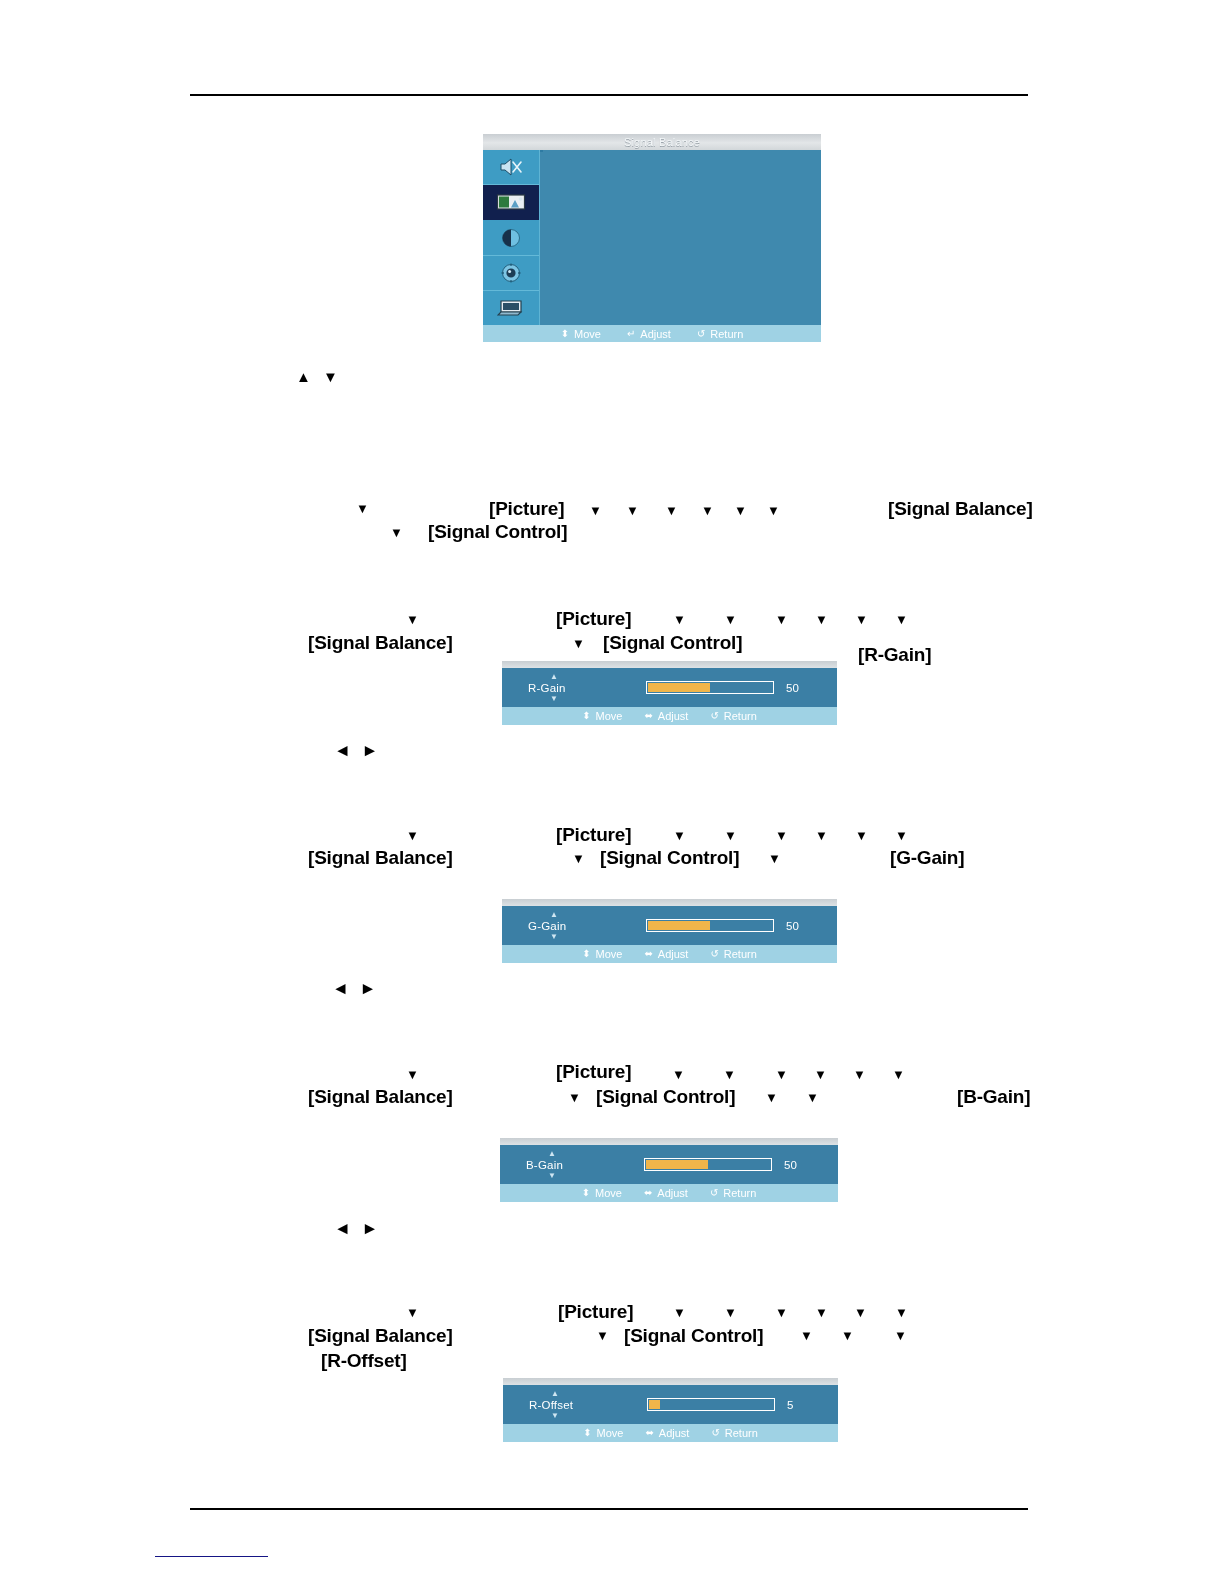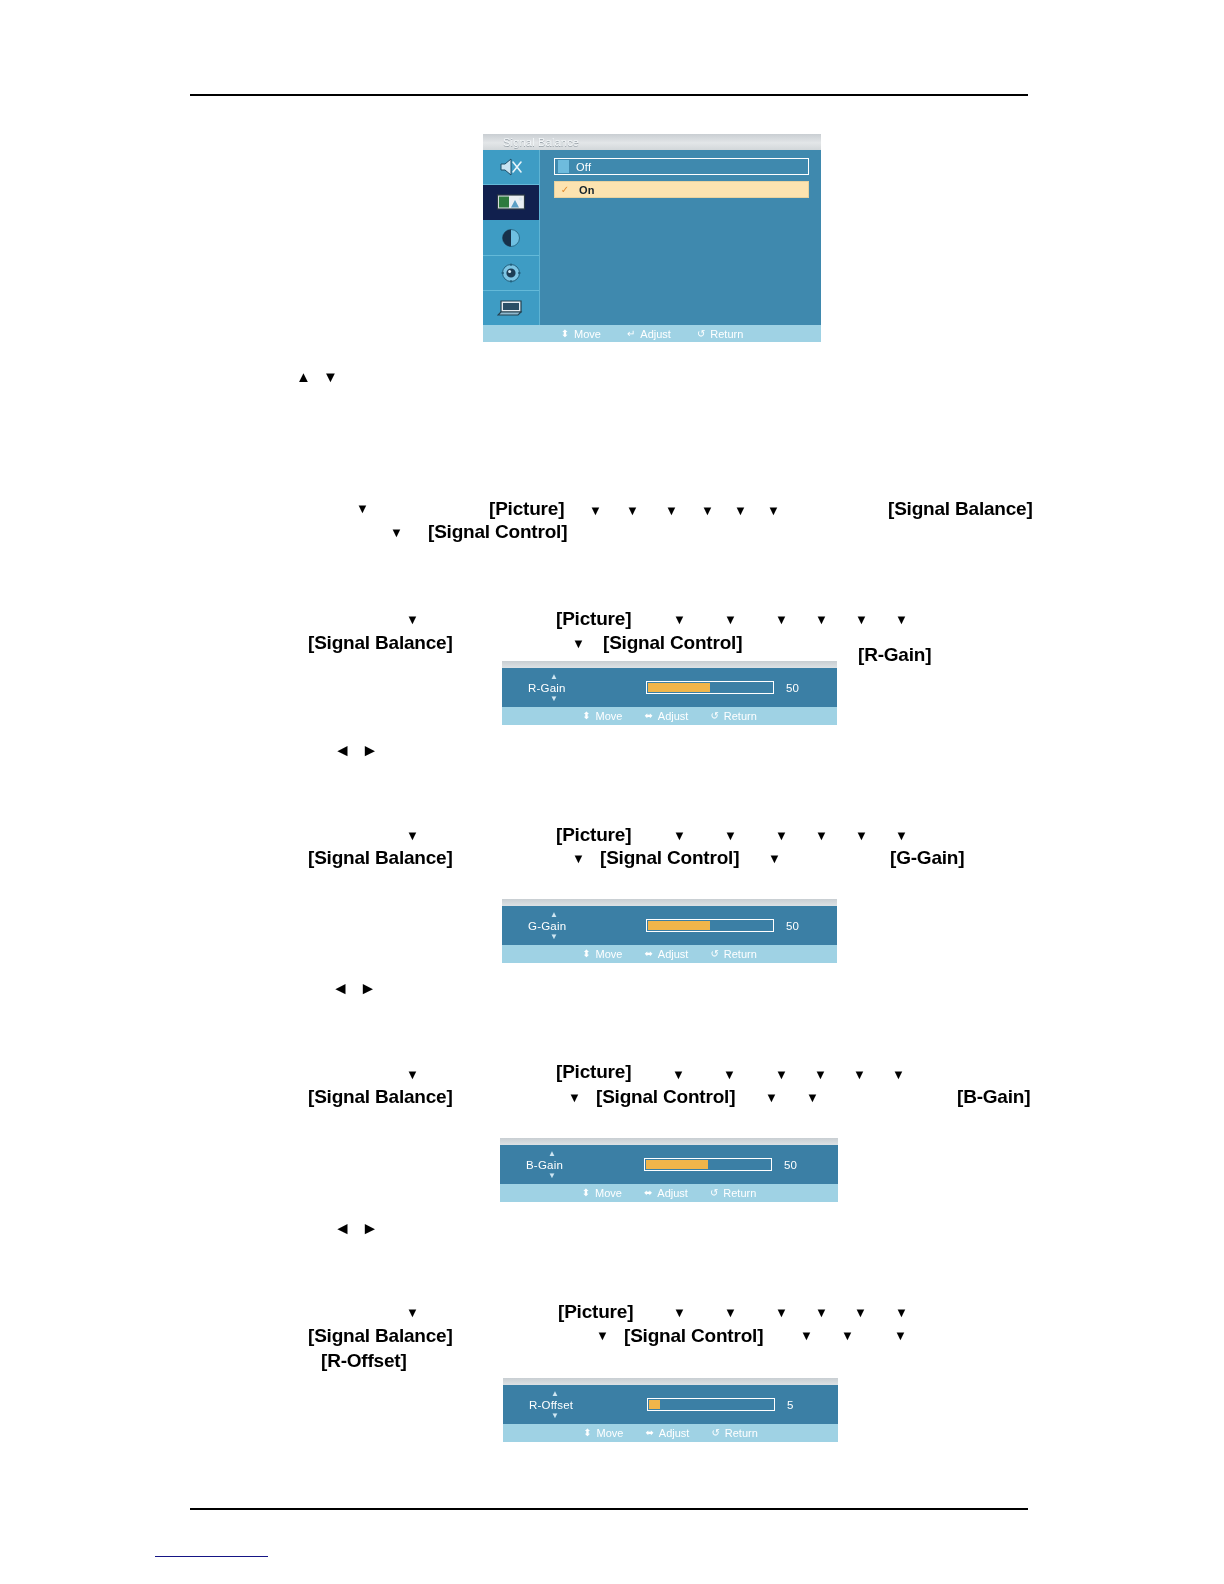--- a/index.html
+++ b/index.html
@@ -41,20 +41,21 @@
   .osd-menu-title {
     position: relative;
     height: 16px;
     background: linear-gradient(to bottom, #c9ced2 0%, #e3e6e8 55%, #d2d7da 100%);
     color: #f2f6f8;
     font-size: 11px;
     line-height: 16px;
     padding-left: 20px;
     letter-spacing: .2px;
     text-shadow: 0 1px 0 rgba(120,130,140,.65);
+    text-align: center;
   }
   .osd-menu-title-underline {
     position: absolute; left: 0; bottom: -2px; width: 60px; height: 2px;
     background: #2e7ba3;
   }
   .osd-menu-body {
     position: absolute; left: 0; top: 16px; right: 0; bottom: 17px;
     display: flex;
   }
   .osd-sidebar {
@@ -269,33 +270,20 @@
         <div class="osd-sb-item">
           <svg class="ic" width="28" height="20" viewBox="0 0 28 20">
             <path d="M4 3 L24 3 L24 14 L4 14 Z" fill="#e6edf2" stroke="#24404f" stroke-width="1.2"></path>
             <path d="M4 14 L1 17 L21 17 L24 14 Z" fill="#8fb9cf" stroke="#24404f" stroke-width="1.1"></path>
             <rect x="6" y="5" width="16" height="7" fill="#2b4f66"></rect>
           </svg>
         </div>
 
       </div>
 
-      <div class="osd-content">
-
-        <div class="osd-opt focus">
-          <span class="osd-opt-bullet"></span>
-          <span class="osd-opt-label">Off</span>
-        </div>
-
-        <div class="osd-opt checked">
-          <span class="osd-opt-check">✓</span>
-          <span class="osd-opt-label">On</span>
-        </div>
-
-      </div>
     </div>
 
     <div class="osd-menu-footer">
       <span class="hint">
         <span class="gl">⬍</span>
         <span>Move</span>
       </span>
       <span class="hint">
         <span class="gl">↵</span>
         <span>Adjust</span>

